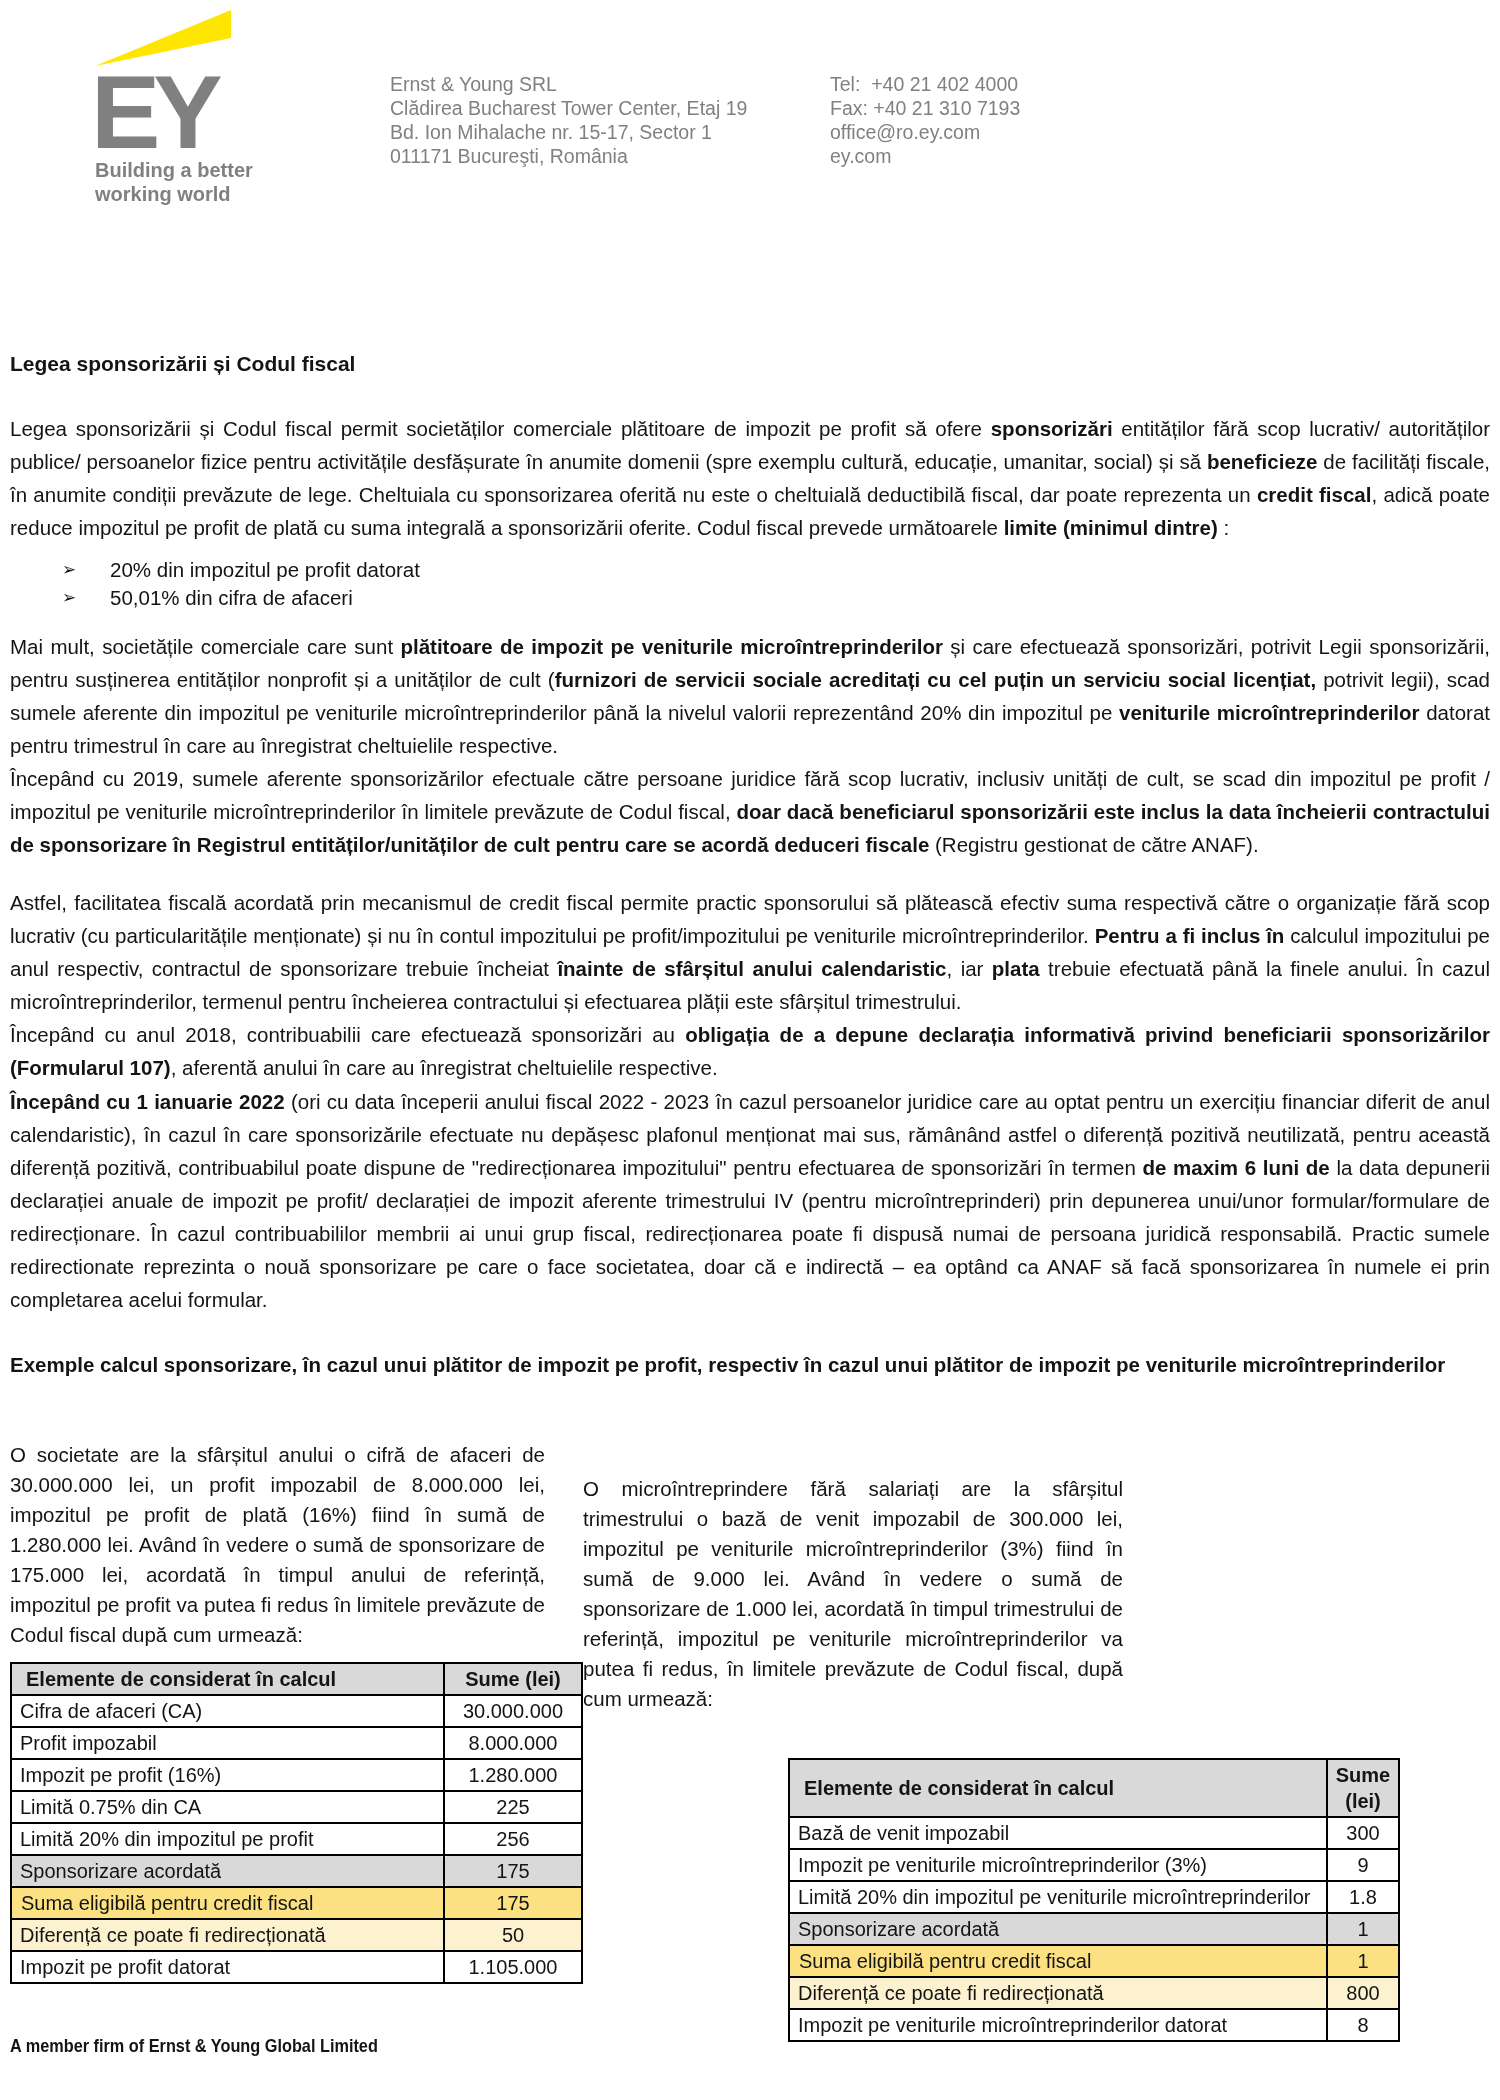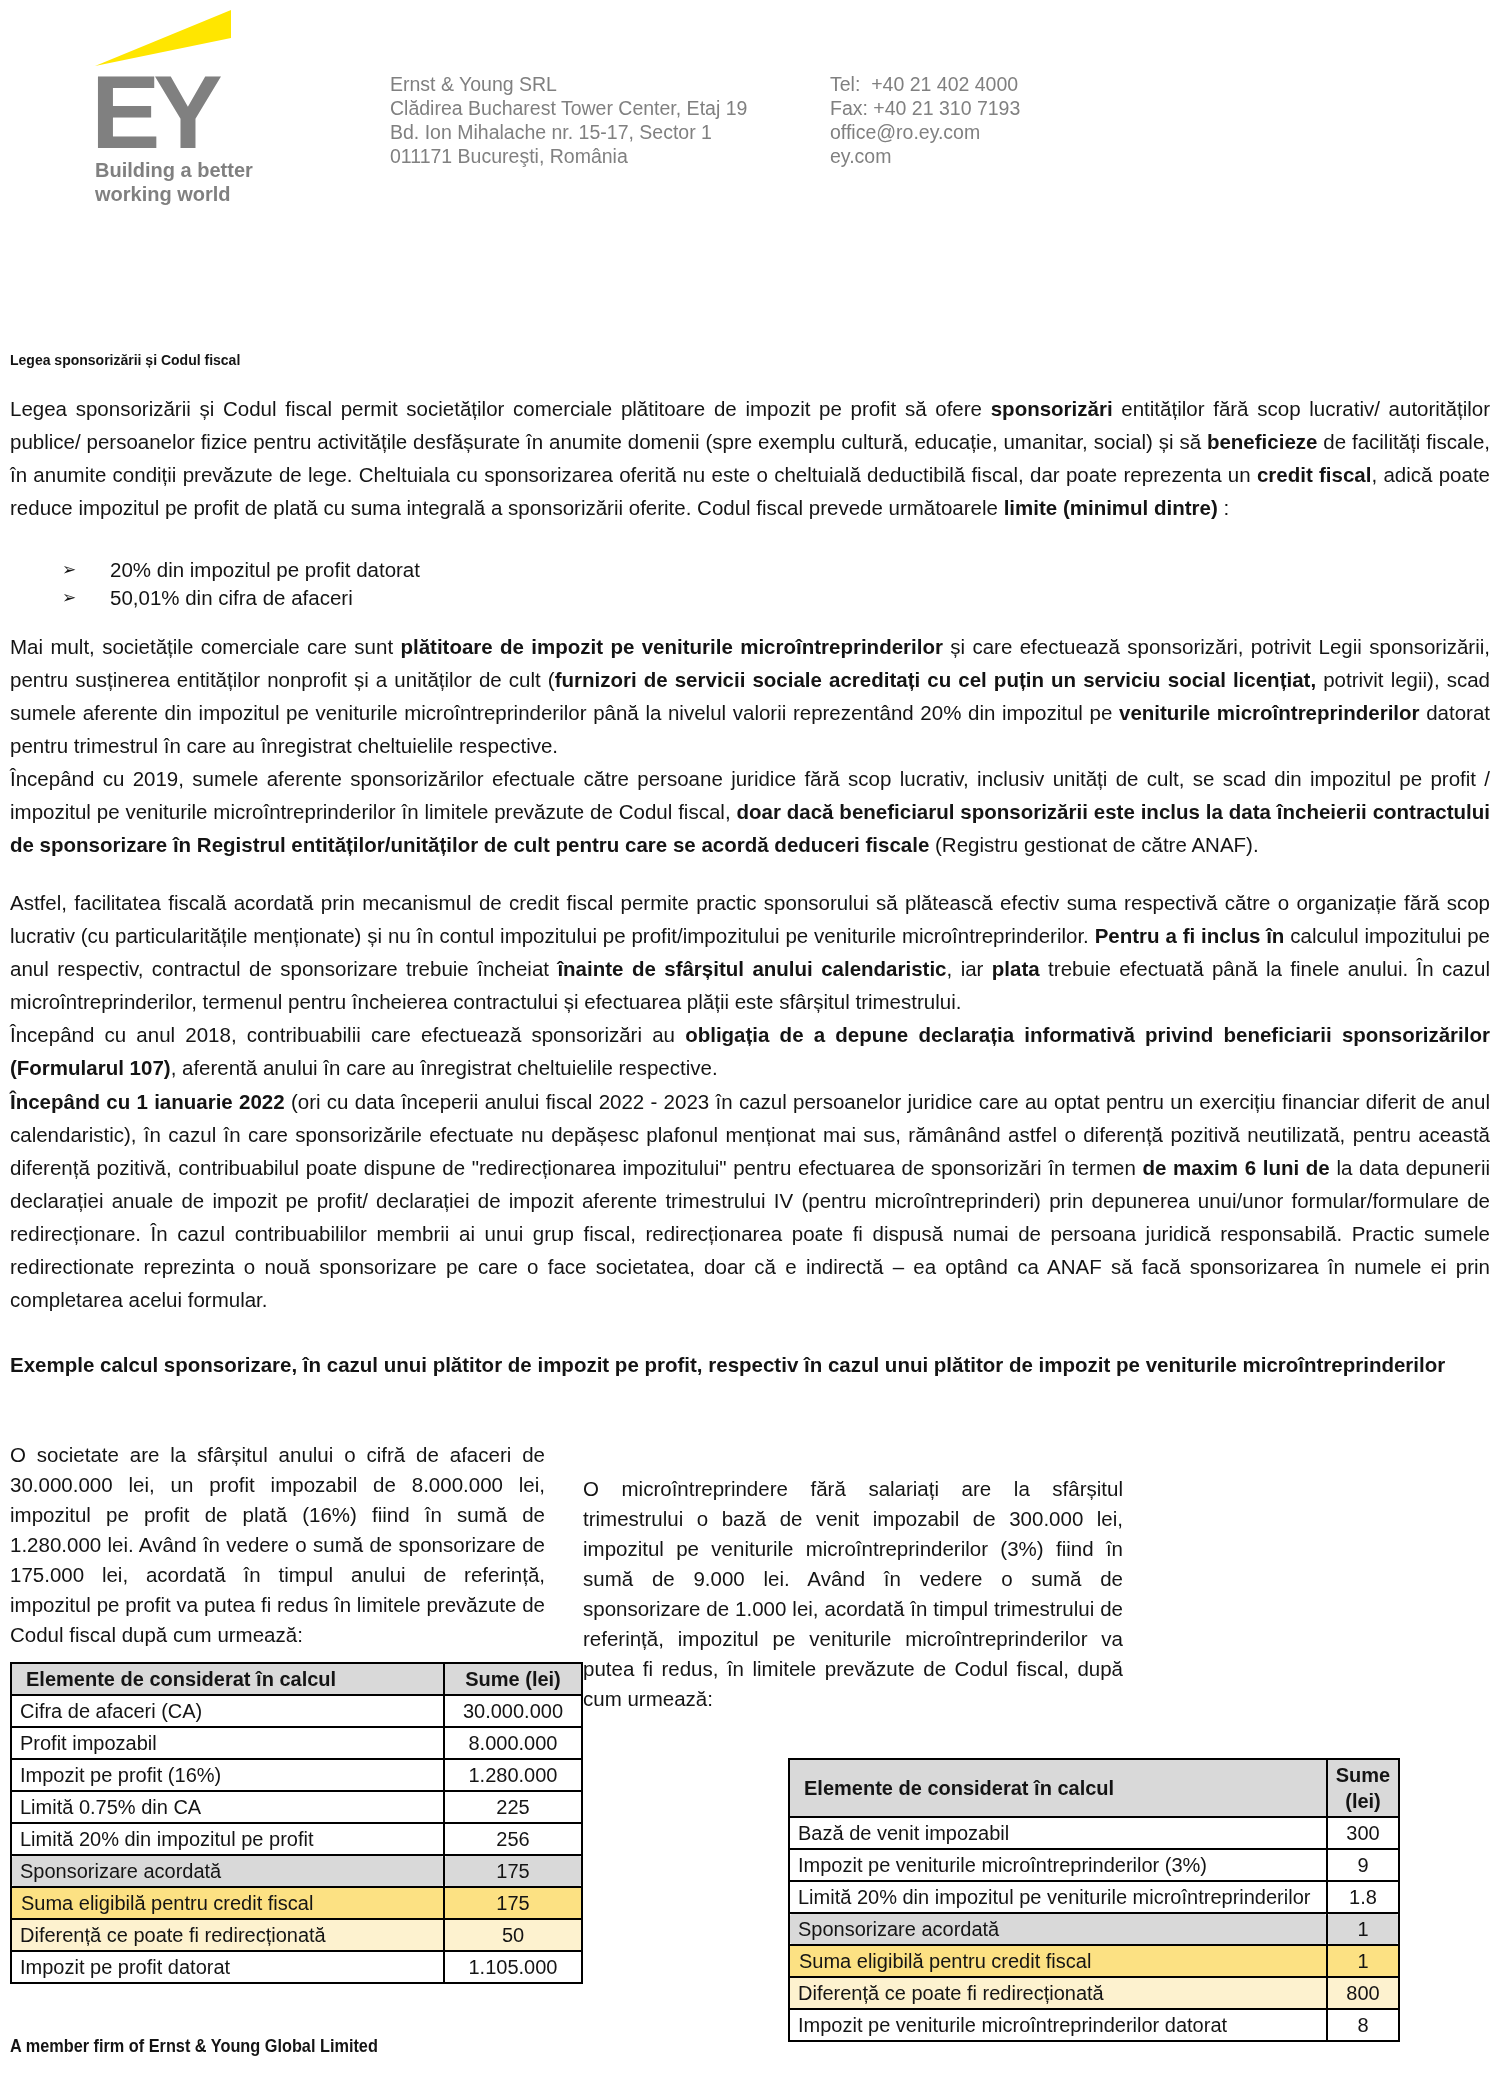--- a/index.html
+++ b/index.html
@@ -15,25 +15,25 @@
         clip-path:polygon(0 100%,100% 0,100% 50%);}
   .letters{position:absolute;left:-4px;top:58px;font-size:104px;line-height:92px;
         font-weight:bold;color:var(--ey-gray);letter-spacing:-7px;text-align:center;}
   .tagline{position:absolute;left:0;top:150px;font-size:20px;line-height:24px;
         font-weight:bold;color:var(--ey-gray);}
   .address{position:absolute;left:390px;top:72px;font-size:19.5px;line-height:24px;
         color:var(--ey-gray);white-space:pre;}
   .contact{position:absolute;left:830px;top:72px;font-size:19.5px;line-height:24px;
         color:var(--ey-gray);white-space:pre;}
   
-  .title{position:absolute;left:10px;top:352px;font-size:14px;font-weight:bold;margin:0;}
+  .title{position:absolute;left:10px;top:352px;font-size:21px;font-weight:bold;margin:0;}
   .para{text-align:justify;font-size:20.5px;line-height:33px;margin:0;}
   .para p{margin:0;}
   .b{font-weight:bold;}
-  .pos-p1{top:392px;}
+  .pos-p1{top:412px;}
   .bullets{position:absolute;left:10px;top:556px;width:1480px;}
   .bullet{display:flex;line-height:28px;font-size:20.5px;}
   .bullet .marker{width:48px;margin-left:52px;font-size:17px;}
   .pos-p23{top:630px;}
   .pos-p4{top:886px;}
   .pos-p5{top:1085px;}
   .pos-h2{top:1348px;font-weight:bold;}
   
   .columns{position:absolute;left:10px;top:1440px;width:1480px;display:flex;
            gap:38px;align-items:flex-start;}

